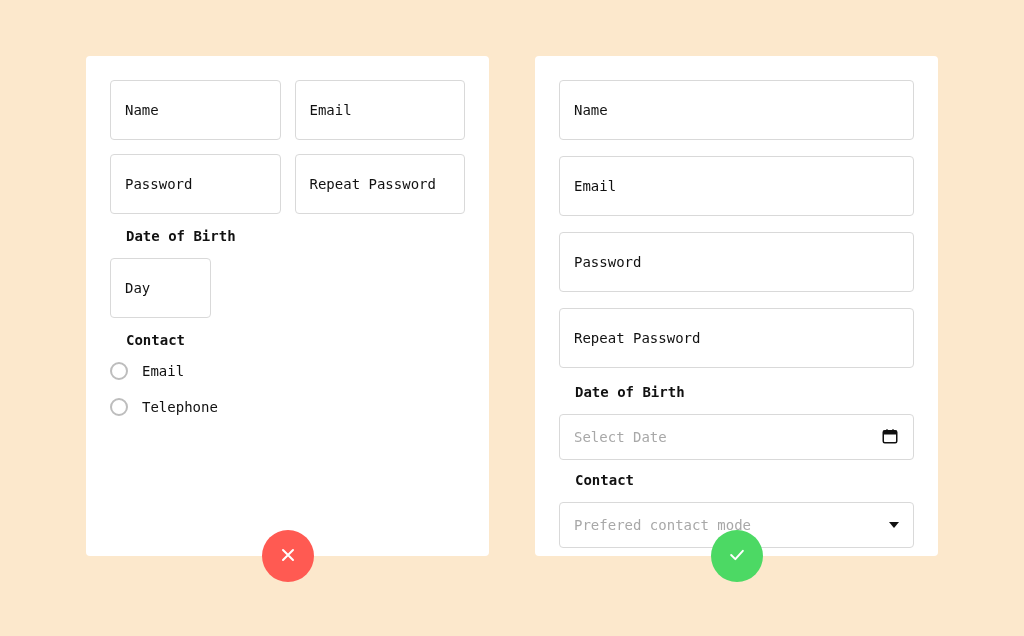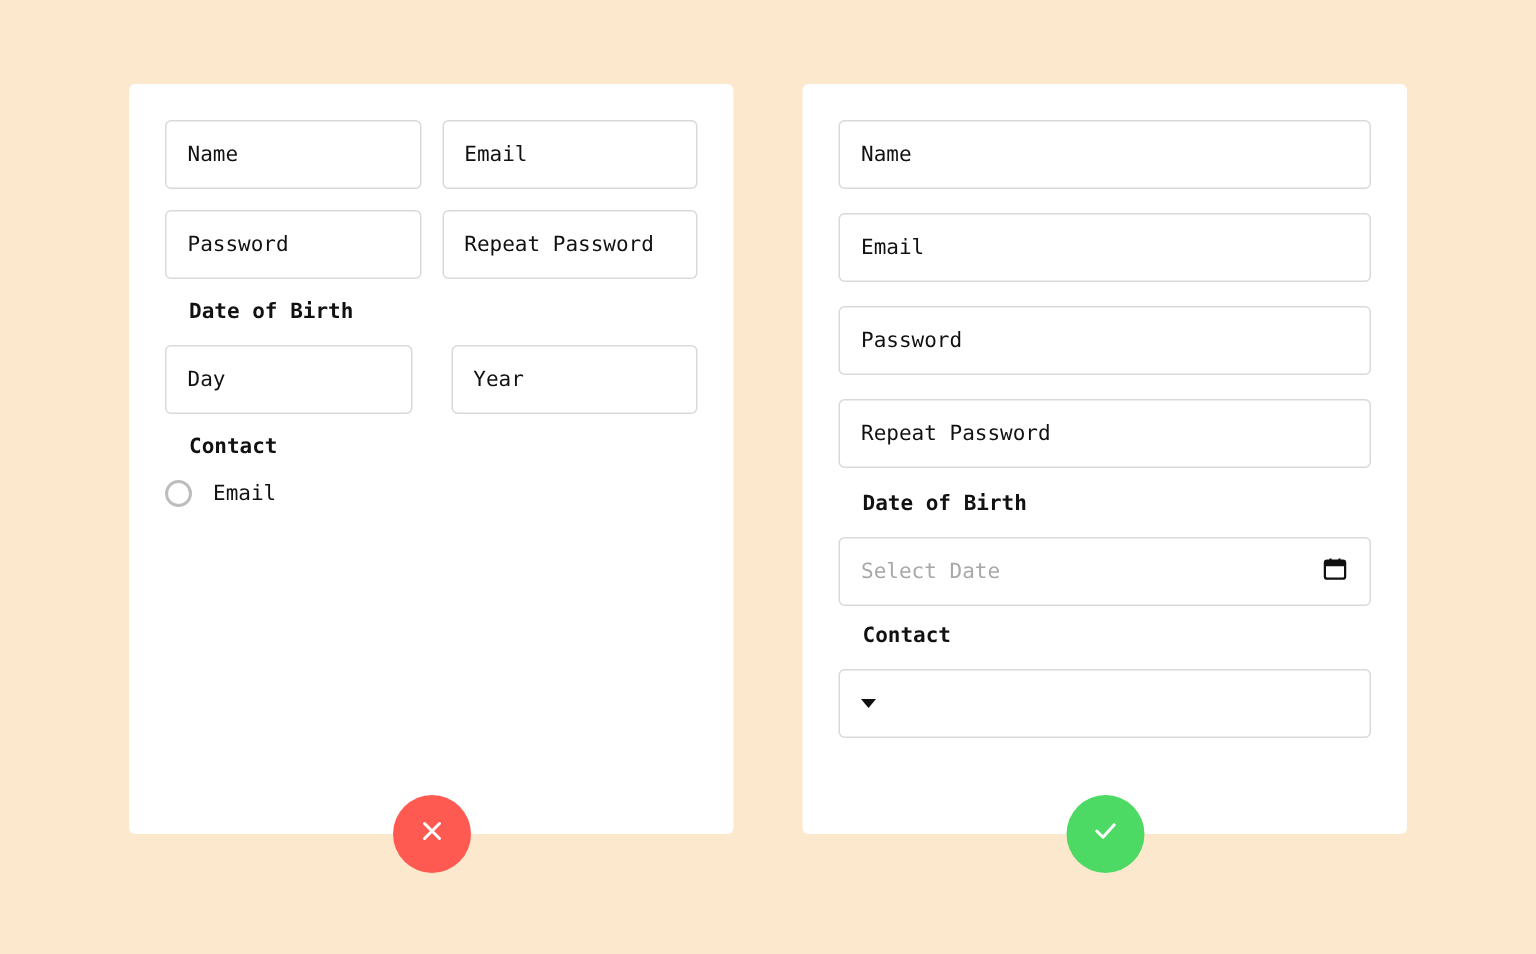--- a/index.html
+++ b/index.html
@@ -27,29 +27,29 @@
     position: relative;
   }
   .row2 {
     display: grid;
     grid-template-columns: 1fr 1fr;
     gap: 14px;
     margin-bottom: 14px;
   }
   .row3 {
     display: grid;
-    grid-template-columns: 1fr 1fr;
+    grid-template-columns: 1fr 1fr 1fr;
     gap: 26px;
     margin-bottom: 14px;
   }
   .stack > * { margin-bottom: 16px; }
   .input {
     border: 1px solid #d9d9d9;
     border-radius: 4px;
-    height: 46px;
+    height: 60px;
     display: flex;
     align-items: center;
     padding: 0 14px;
     font-family: inherit;
     font-size: 14px;
     width: 100%;
     background: #fff;
   }
   .inputg{
     border: 1px solid #d9d9d9;
@@ -112,30 +112,31 @@
       <div class="input">
           <span>Repeat Password</span>
         </div>
     </div>
 
     <div class="section-label">Date of Birth</div>
     <div class="row3">
       <div class="input">
           <span>Day</span>
         </div>
-      <div class="input">
-          <span>Year</span>
-        </div>
     </div>
 
     <div class="section-label">Contact</div>
     <div class="radio-col">
       <div class="radio">
         <span class="radio-dot"></span>
         <span>Email</span>
+      </div>
+      <div class="radio">
+        <span class="radio-dot"></span>
+        <span>Telephone</span>
       </div>
     </div>
 
     <div class="avatar red">
       <span>
         <svg viewBox="0 0 24 24">
             <path d="M6 6 L18 18 M18 6 L6 18"></path>
           </svg>
       </span>
     </div>
@@ -165,20 +166,21 @@
             <rect x="3" y="5" width="18" height="16" rx="2" fill="none" stroke="#111" stroke-width="2"></rect>
             <rect x="3" y="5" width="18" height="5" fill="#111"></rect>
             <line x1="8" y1="3" x2="8" y2="7" stroke="#111" stroke-width="2"></line>
             <line x1="16" y1="3" x2="16" y2="7" stroke="#111" stroke-width="2"></line>
           </svg>
       </span>
     </div>
 
     <div class="section-label">Contact</div>
     <div class="inputg">
+      <span class="placeholder">Prefered contact mode</span>
       <span class="caret"></span>
     </div>
 
     <div class="avatar green">
       <span>
         <svg viewBox="0 0 24 24">
             <path d="M5 12 L10 17 L19 7"></path>
           </svg>
       </span>
     </div>

